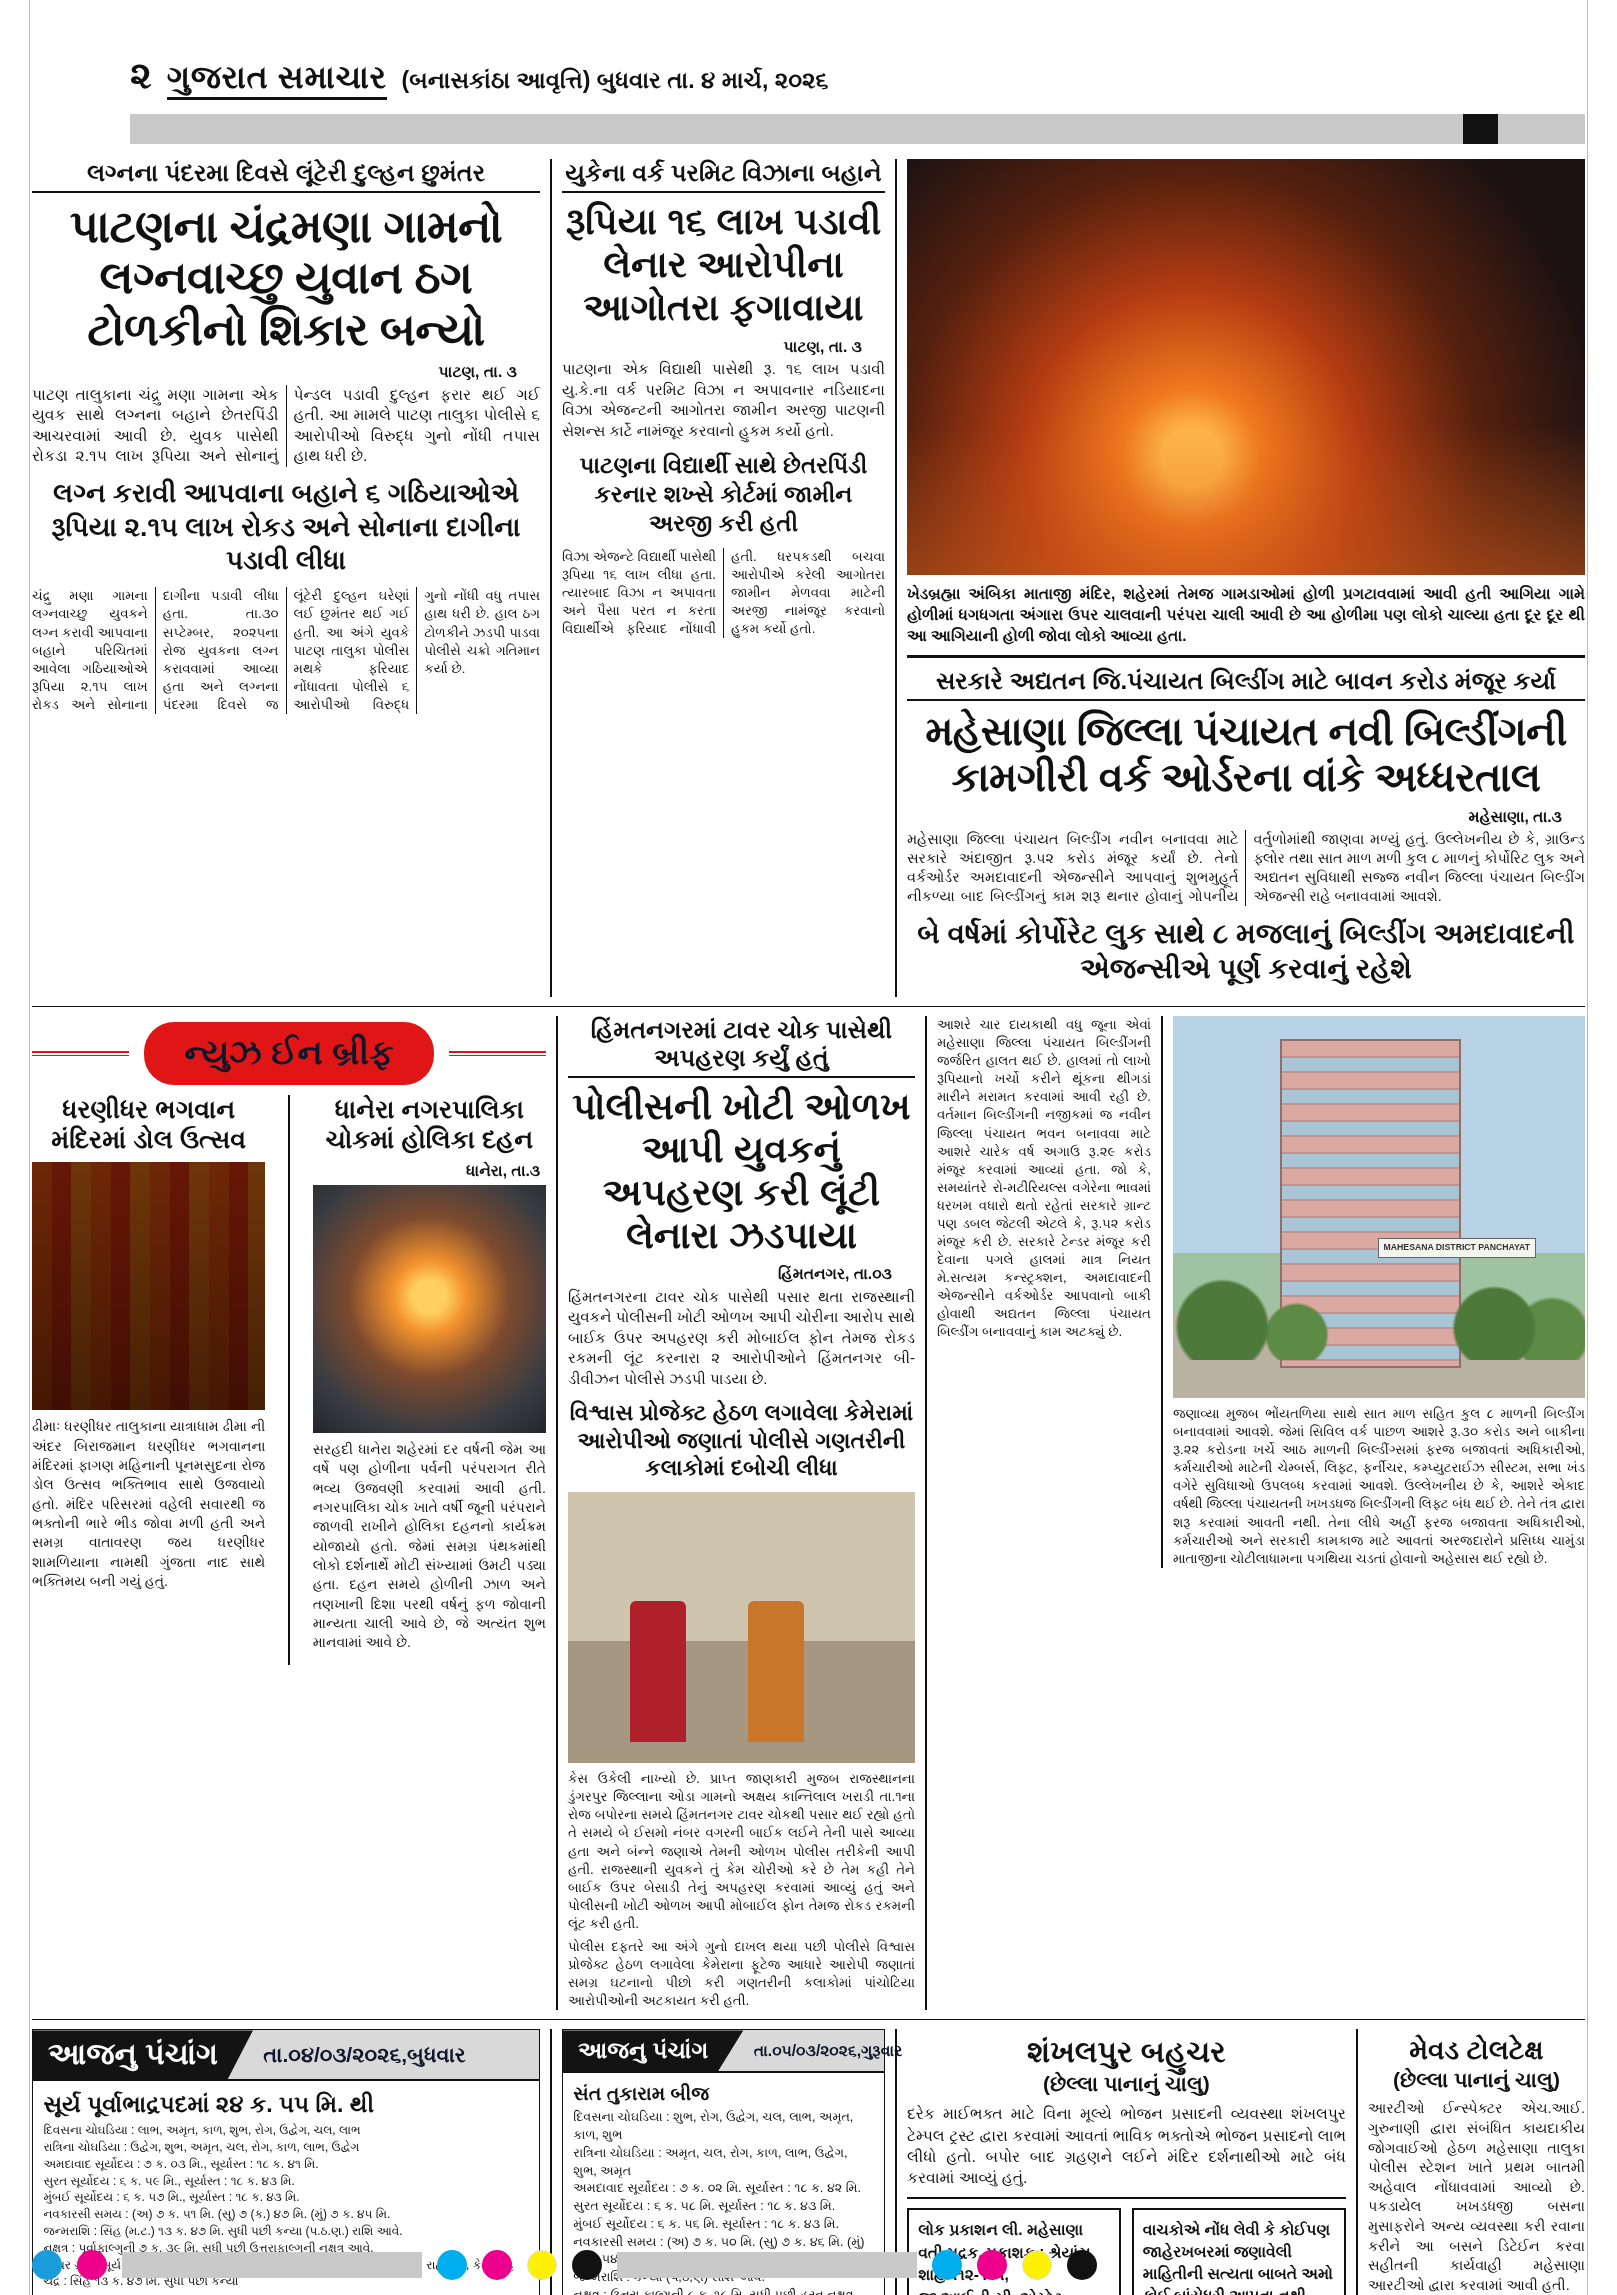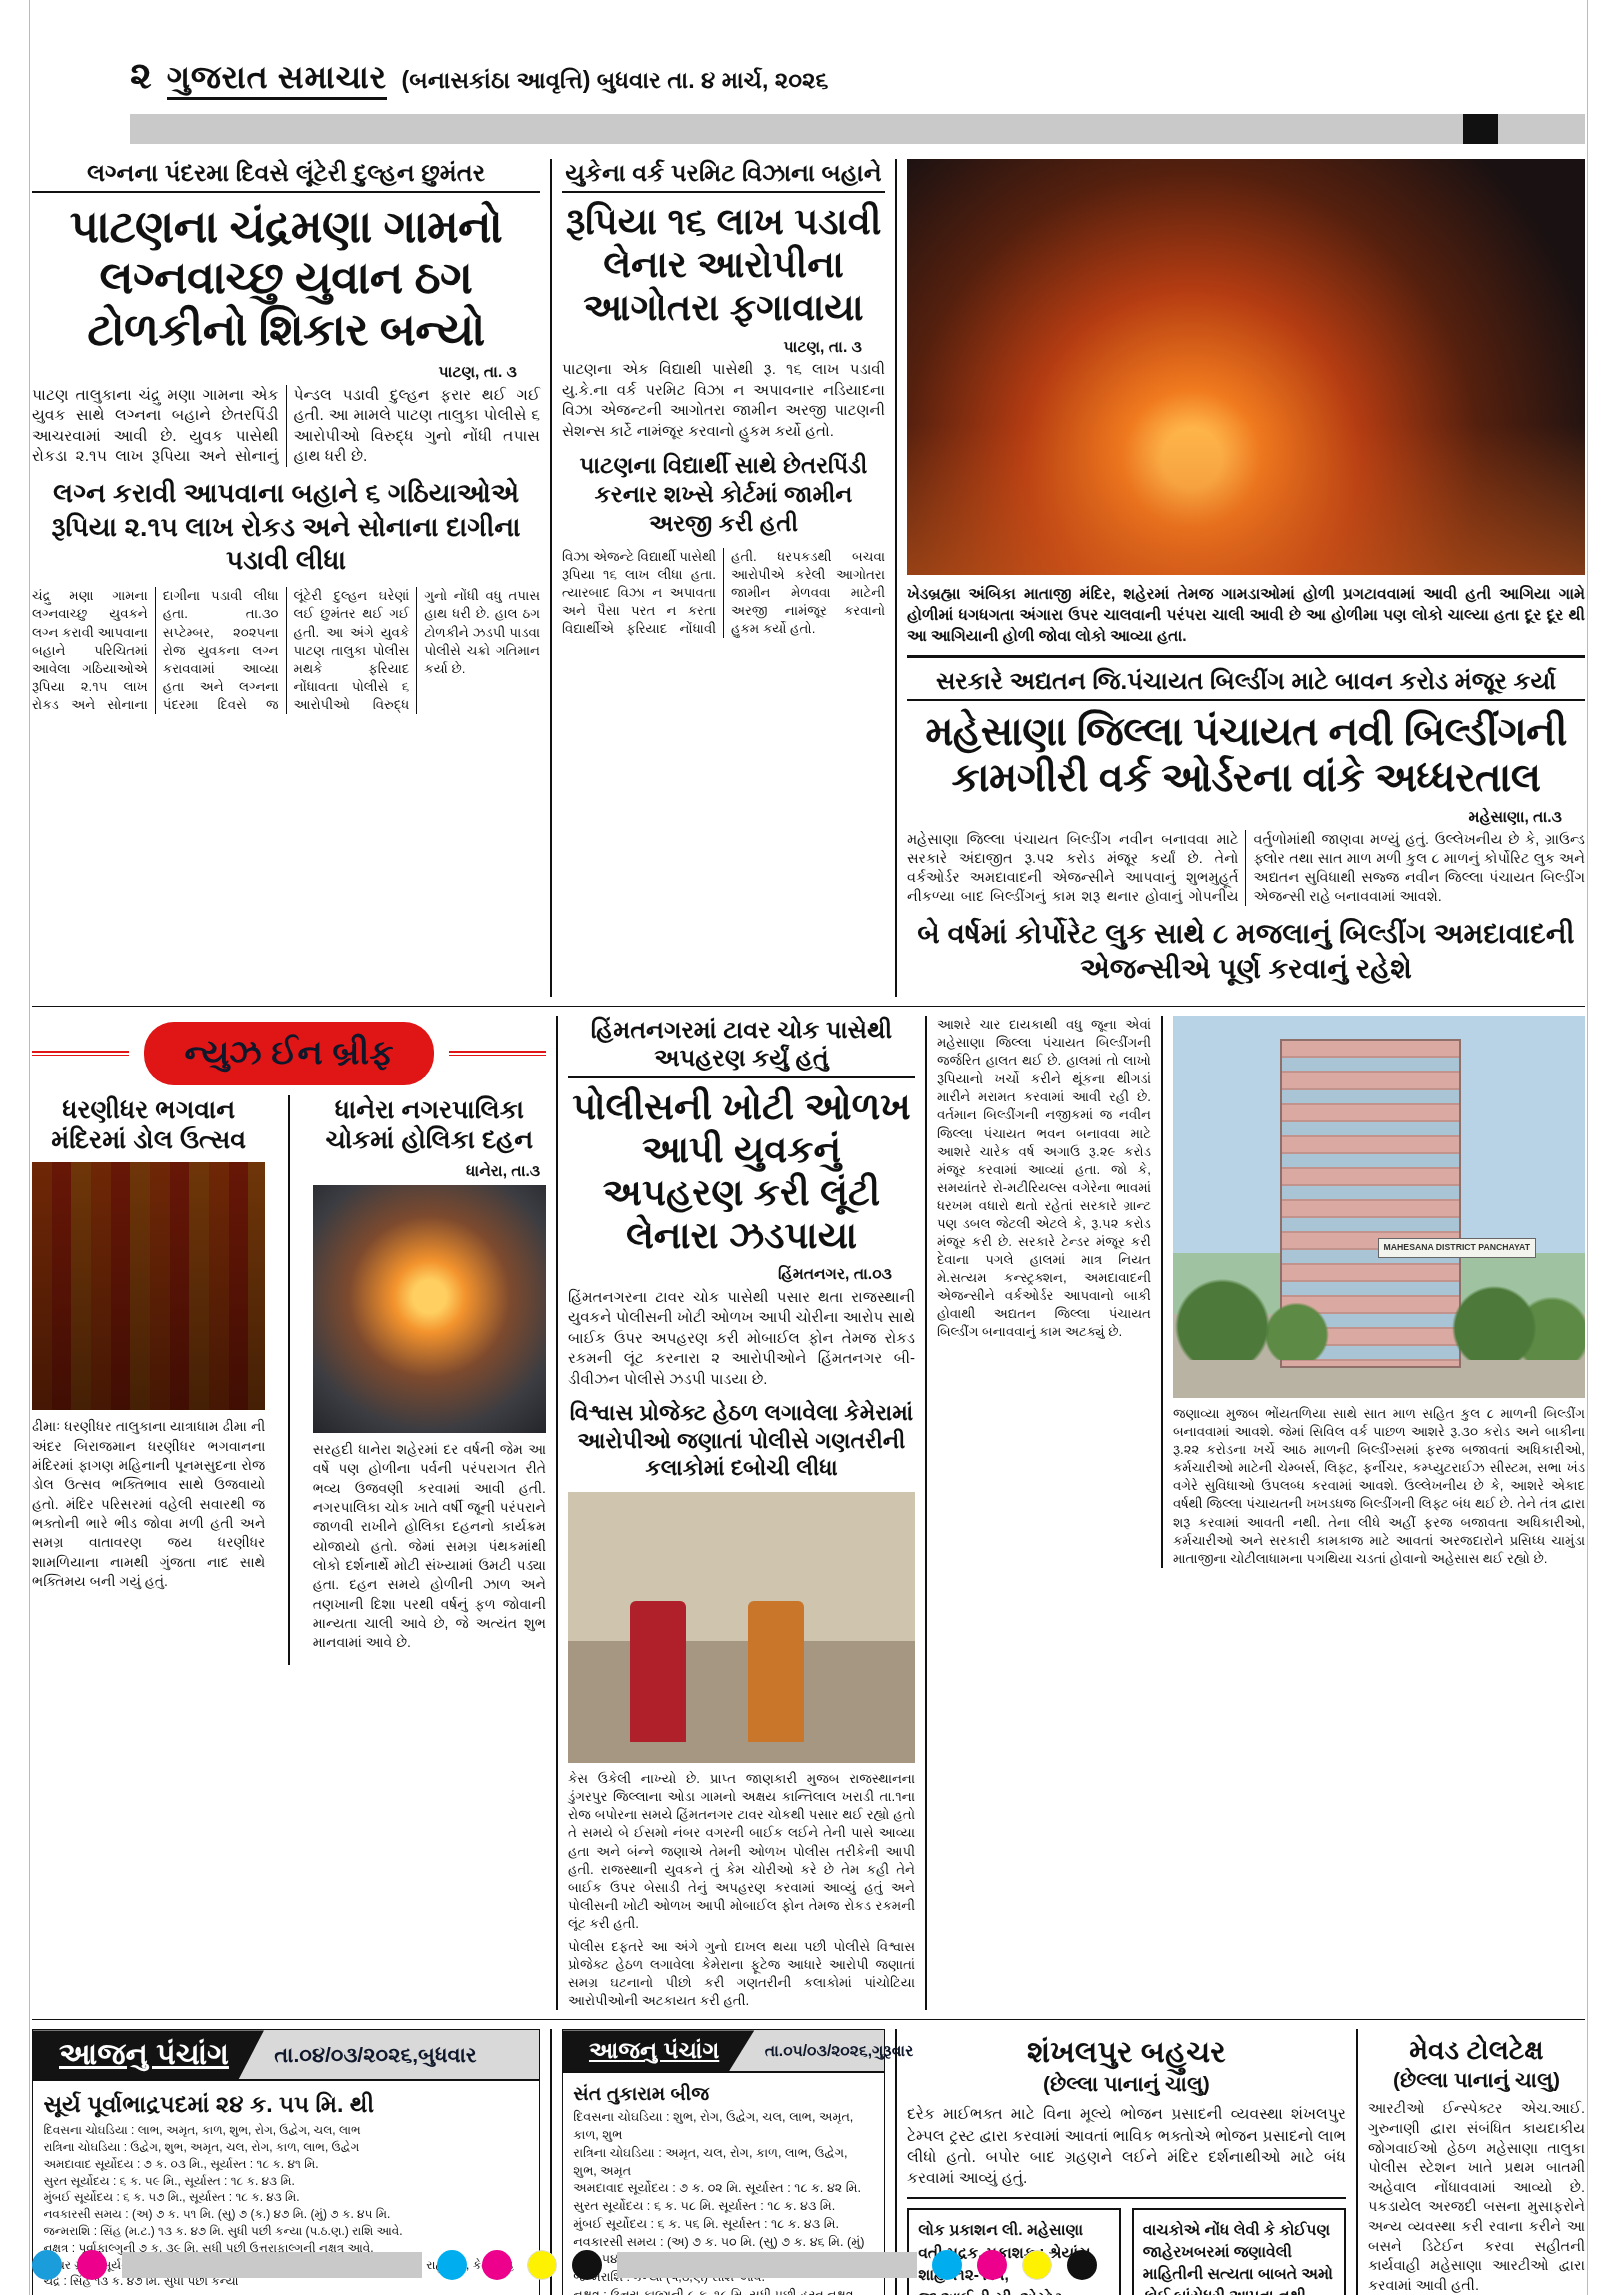--- a/index.html
+++ b/index.html
@@ -65,22 +65,22 @@
   .nib-badge { background:#e01616; color:#0f172a; font-size:34px; font-weight:800; padding:11.6px 40px; border-radius:30px; }
   .brief-title { font-size:25.4px; font-weight:800; text-align:center; margin-bottom:7px; }
   .brief-item { margin-bottom:12.7px; }
   .brief-body { font-size:14px; line-height:1.38; text-align:justify; }
   .brief-cols { display:flex; gap:12.7px; }
   .brief-col { flex:1; }
 
   
   .panel { border:1.7px solid #111; background:#fff; }
   .panel-head { display:flex; align-items:stretch; background:#d9d9d9; border:1.2px solid #111; margin-bottom:0; }
-  .ph-title { background:#131313; color:#fff; font-weight:800; font-size:30px; padding:7px 35px 7px 26px;
-    clip-path:polygon(0 0,100% 0,calc(100% - 25.4px) 100%,0 100%); flex:0 0 auto;text-decoration:underline; }
+  .ph-title { background:#131313; color:#fff; font-weight:800; font-size:30px; padding:7px 35px 7px 15px;
+    clip-path:polygon(0 0,100% 0,calc(100% - 25.4px) 100%,0 100%); flex:0 0 auto; }
   .ph-date { color:#0f172a; font-weight:800; font-size:21px; display:flex; align-items:center; padding:0 10.4px; }
   .panel-body { padding:9.2px 10.4px; }
   .pnc-heading { font-size:23px; font-weight:800; margin-bottom:4.6px; }
   .pnc-line { font-size:12px; line-height:1.4; }
 
   
   .cont-title { font-size:30px; font-weight:800; text-align:center; margin-top:5.8px; }
   .cont-sub { font-size:21px; font-weight:800; text-align:center; margin:2.3px 0 7px 0; }
   .notebox { border:2.3px solid #111; padding:9.2px; font-size:15.6px; font-weight:800; line-height:1.4; }
   .imprintbox { border:2.3px double #111; padding:9.2px; font-size:15.6px; font-weight:800; line-height:1.45; }
@@ -265,21 +265,21 @@
         </div>
       </div>
 
     </div>
 
     <div class="vr"></div>
 
     <div style="flex:1;">
       <div class="cont-title" style="font-size:26.6px;">મેવડ ટોલટેક્ષ</div>
       <div class="cont-sub">(છેલ્લા પાનાનું ચાલુ)</div>
-      <div class="body-sm" style="font-size:14.4px;">આરટીઓ ઈન્સ્પેક્ટર એચ.આઈ. ગુરુનાણી દ્વારા સંબંધિત કાયદાકીય જોગવાઈઓ હેઠળ મહેસાણા તાલુકા પોલીસ સ્ટેશન ખાતે પ્રથમ બાતમી અહેવાલ નોંધાવવામાં આવ્યો છે. પકડાયેલ અરજદી બસના મુસાફરોને અન્ય વ્યવસ્થા કરી રવાના કરીને આ બસને ડિટેઈન કરવા સહીતની કાર્યવાહી મહેસાણા આરટીઓ દ્વારા કરવામાં આવી હતી.</div>
+      <div class="body-sm" style="font-size:14.4px;">આરટીઓ ઈન્સ્પેક્ટર એચ.આઈ. ગુરુનાણી દ્વારા સંબંધિત કાયદાકીય જોગવાઈઓ હેઠળ મહેસાણા તાલુકા પોલીસ સ્ટેશન ખાતે પ્રથમ બાતમી અહેવાલ નોંધાવવામાં આવ્યો છે. પકડાયેલ ખખડધજી બસના મુસાફરોને અન્ય વ્યવસ્થા કરી રવાના કરીને આ બસને ડિટેઈન કરવા સહીતની કાર્યવાહી મહેસાણા આરટીઓ દ્વારા કરવામાં આવી હતી.</div>
 
     </div>
   </div>
 
   <div class="pressrow">
     <div class="dot" style="background:#1b9ddb;"></div>
     <div class="dot" style="background:#ec008c;"></div>
     <div class="gbar" style="max-width:300px;"></div>
     <div class="dot" style="background:#00aeef;"></div>
     <div class="dot" style="background:#ec008c;"></div>

